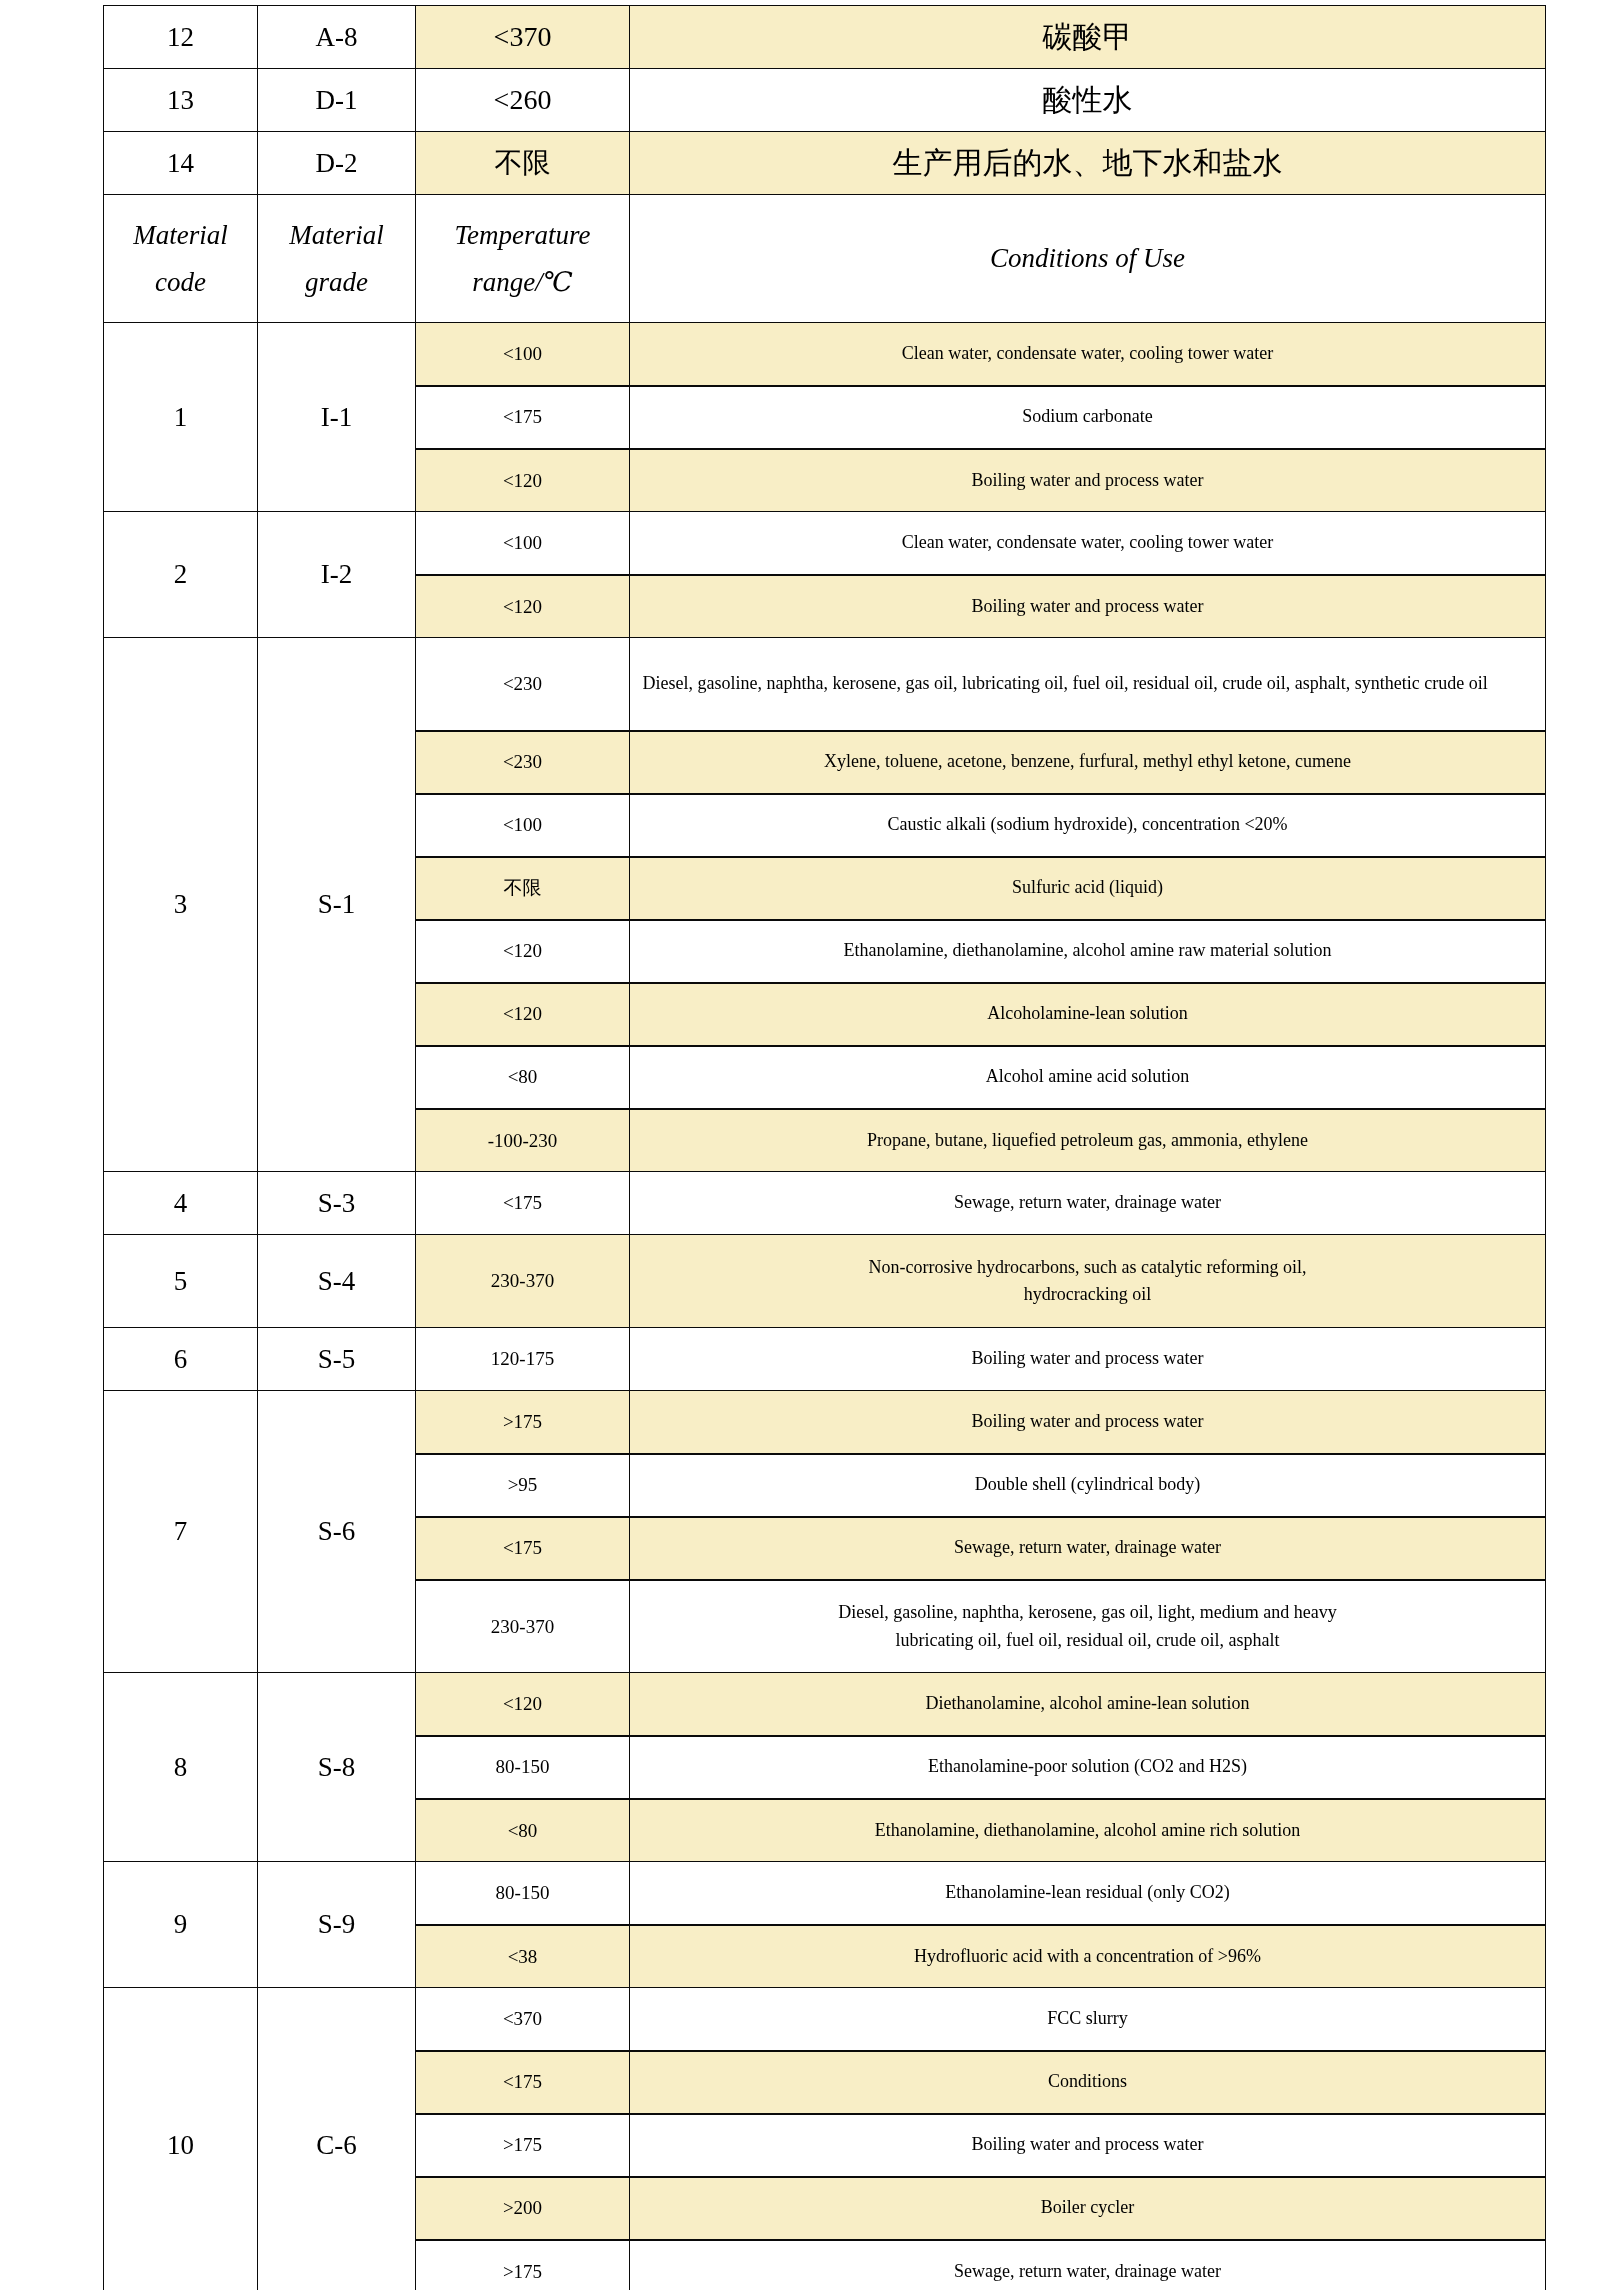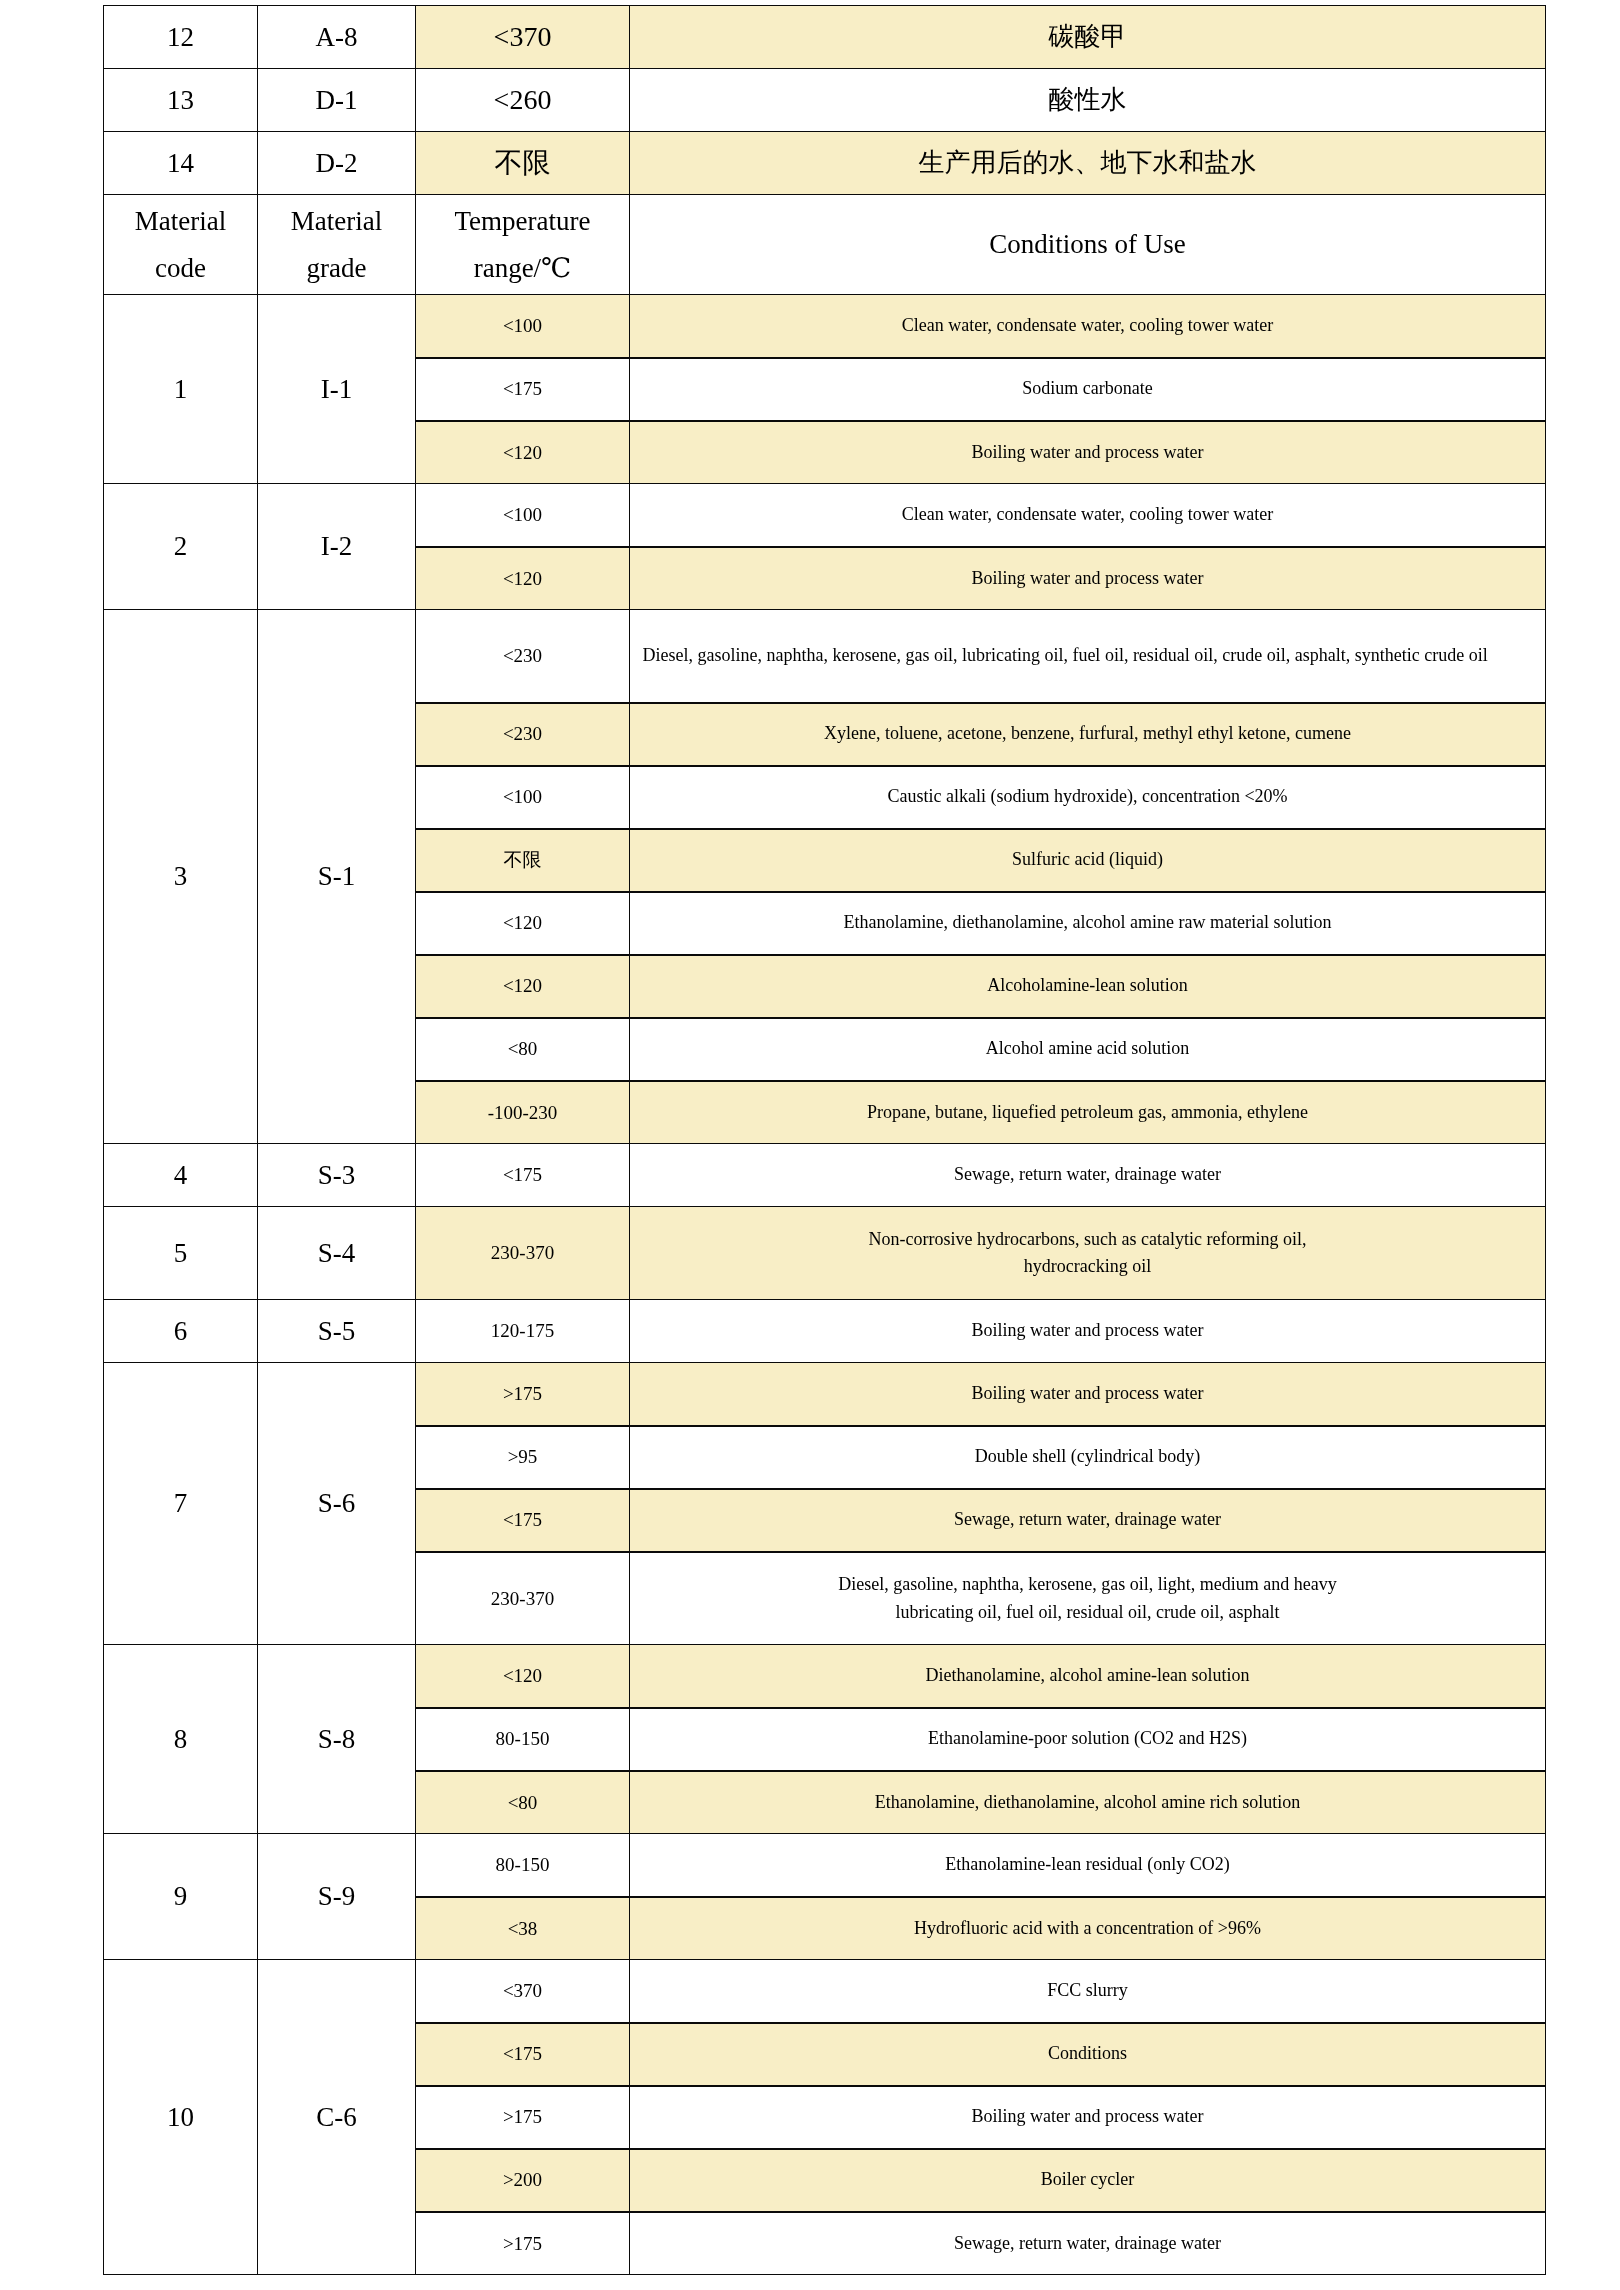--- a/index.html
+++ b/index.html
@@ -31,37 +31,37 @@
     text-align: center;
     vertical-align: middle;
     font-size: 27px;
     font-weight: normal;
     padding: 0 7.2px;
     background: #ffffff;
     overflow: hidden;
   }
   tr.h-std  { height: 63px; }
   tr.h-tall { height: 93px; }
-  tr.header-row { height: 100px; }
+  tr.header-row { height: 128px; font-style: italic; }
   .shaded { background: var(--shaded, #f8eec6); }
   tr.subrow td { border-top-width: 2.7px; }
   th {
     white-space: pre-line;
     line-height: 1.75;
     font-size: 27px;
   }
   .code-cell, .grade-cell { font-size: 27px; }
   .temp-cell { font-size: 19px; }
   .cond-cell {
     font-size: 18px;
     line-height: 1.55;
     white-space: pre-line;
     padding: 0 12.5px;
   }
-  tr.cjk .cond-cell { font-size: 26px; text-align: center; }
+  tr.cjk .cond-cell { font-size: 30px; text-align: center; }
   tr.cjk .temp-cell { font-size: 28px; }
   .justify {
     text-align: justify;
     text-justify: inter-word;
     padding: 3.6px 12.5px;
   }
 </style>
 </head>
 <body style="background: rgb(255, 255, 255);">
 

